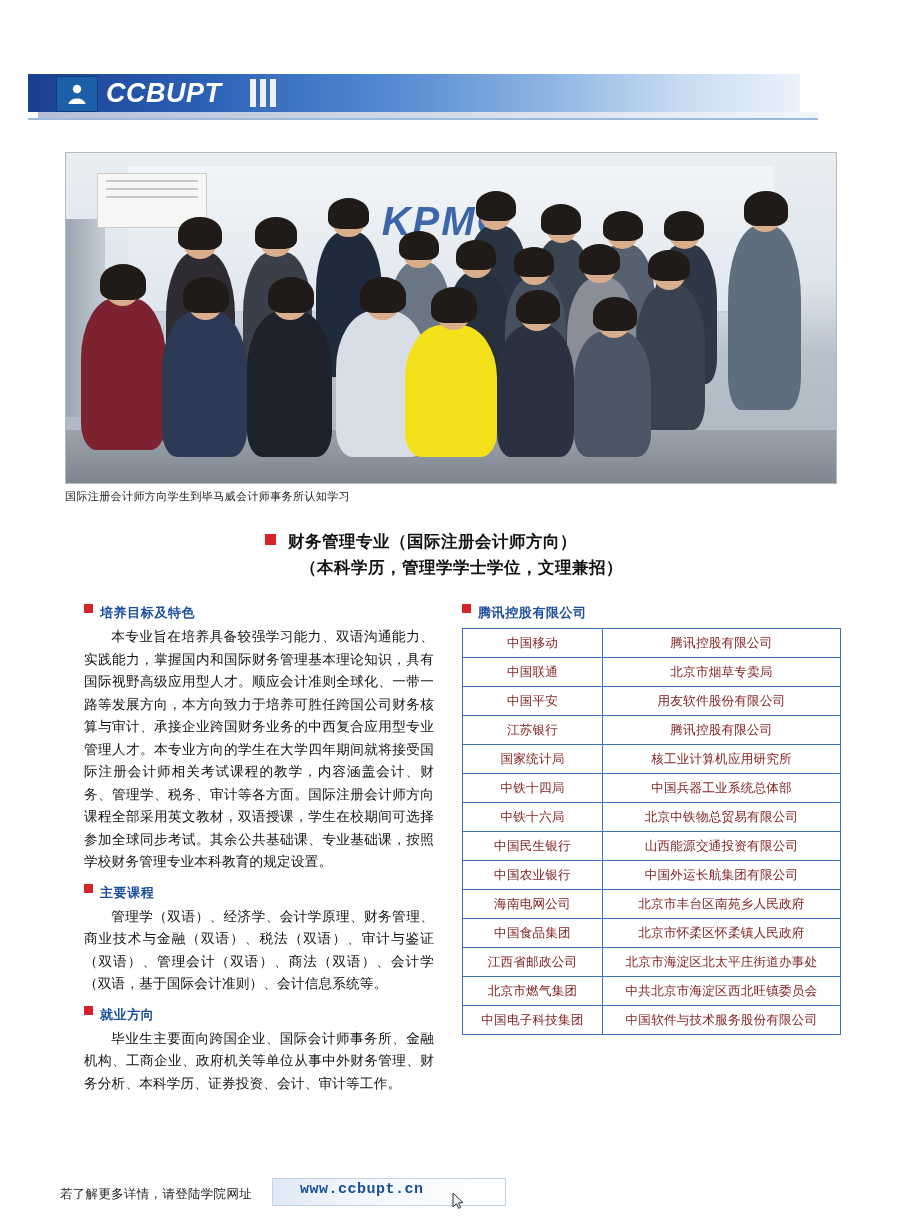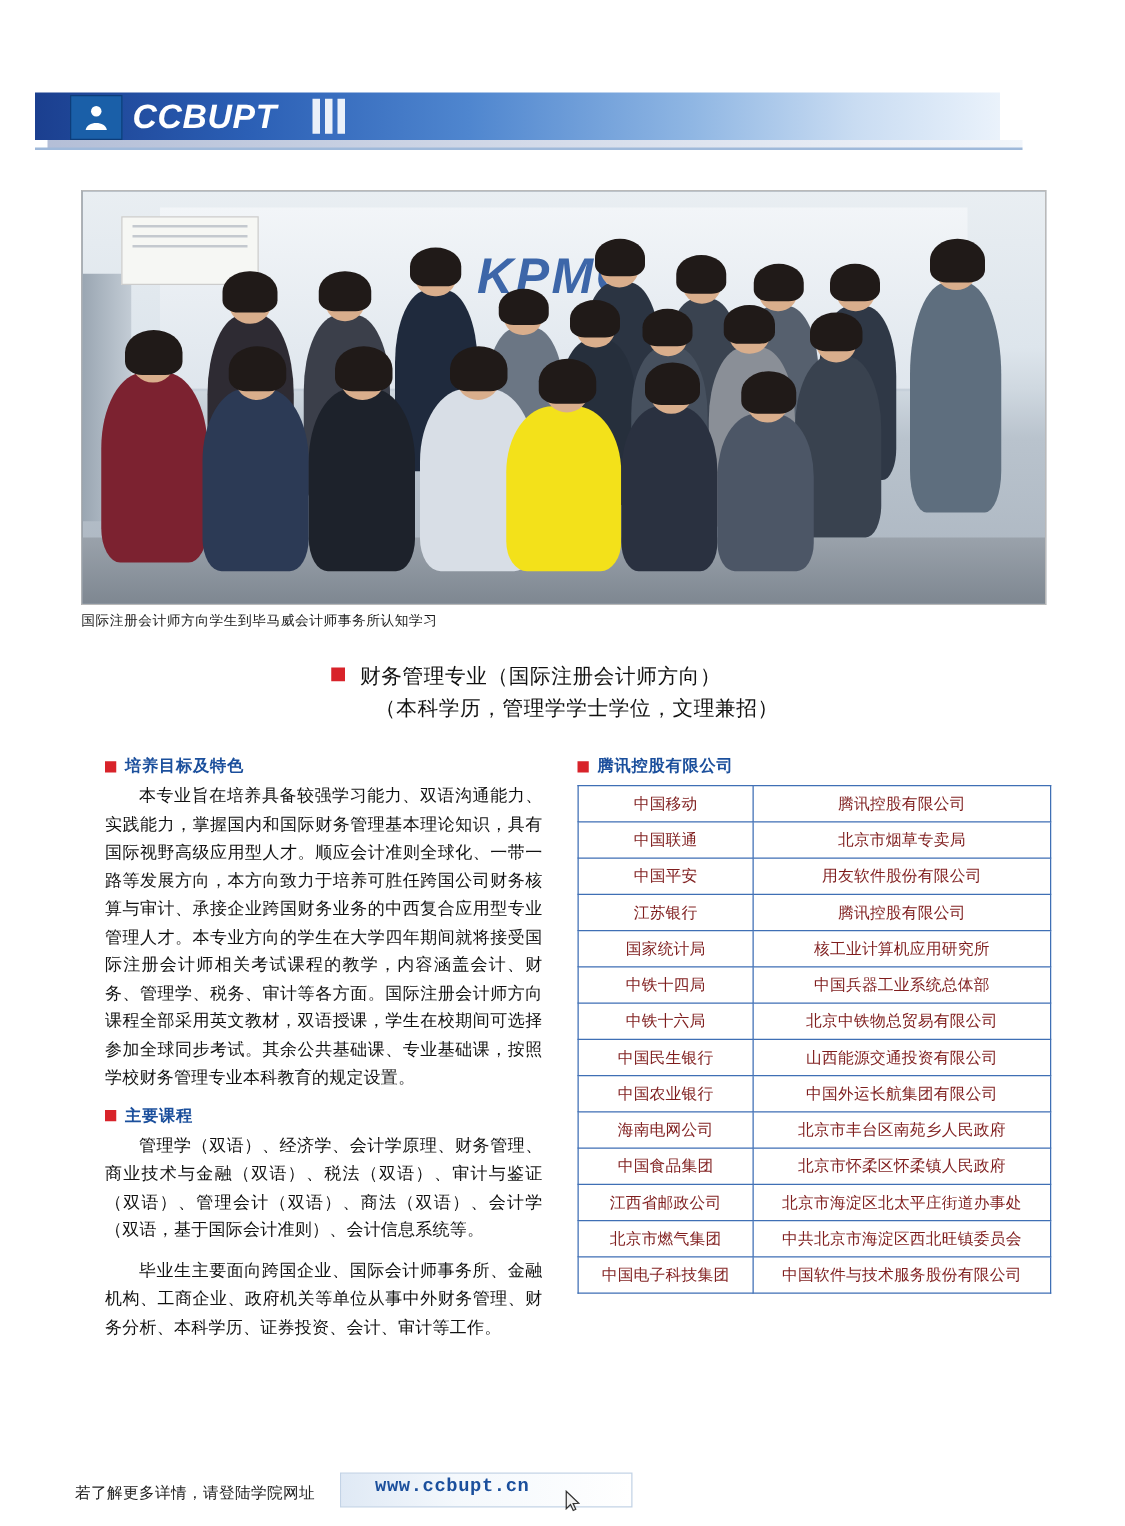--- a/index.html
+++ b/index.html
@@ -193,21 +193,21 @@
   .title-marker {
     position: absolute;
     left: 15px;
     top: 6px;
     width: 11px;
     height: 11px;
     background: #d8232a;
   }
   .title-line1, .title-line2 {
     font-family: "Liberation Sans", sans-serif;
-    font-weight: normal;
+    font-weight: bold;
     font-size: 16.5px;
     color: #111;
     line-height: 26px;
     padding-left: 38px;
     letter-spacing: .5px;
   }
   .title-line2 { padding-left: 50px; }
   
   .col-left {
     position: absolute;
@@ -216,21 +216,21 @@
     width: 350px;
   }
   .col-right {
     position: absolute;
     left: 462px;
     top: 604px;
     width: 372px;
   }
   .sec-head {
     display: flex;
-    align-items: center;
+    align-items: flex-start;
     gap: 7px;
     margin-bottom: 4px;
   }
   .sec-head .sq {
     width: 9px;
     height: 9px;
     background: #d8232a;
     flex: 0 0 auto;
   }
   .sec-head .txt {
@@ -446,20 +446,24 @@
       <span class="txt">培养目标及特色</span>
     </div>
     <p class="para">本专业旨在培养具备较强学习能力、双语沟通能力、实践能力，掌握国内和国际财务管理基本理论知识，具有国际视野高级应用型人才。顺应会计准则全球化、一带一路等发展方向，本方向致力于培养可胜任跨国公司财务核算与审计、承接企业跨国财务业务的中西复合应用型专业管理人才。本专业方向的学生在大学四年期间就将接受国际注册会计师相关考试课程的教学，内容涵盖会计、财务、管理学、税务、审计等各方面。国际注册会计师方向课程全部采用英文教材，双语授课，学生在校期间可选择参加全球同步考试。其余公共基础课、专业基础课，按照学校财务管理专业本科教育的规定设置。</p>
 
     <div class="sec-head">
       <span class="sq"></span>
       <span class="txt">主要课程</span>
     </div>
     <p class="para">管理学（双语）、经济学、会计学原理、财务管理、商业技术与金融（双语）、税法（双语）、审计与鉴证（双语）、管理会计（双语）、商法（双语）、会计学（双语，基于国际会计准则）、会计信息系统等。</p>
 
+    <div class="sec-head">
+      <span class="sq"></span>
+      <span class="txt">就业方向</span>
+    </div>
     <p class="para">毕业生主要面向跨国企业、国际会计师事务所、金融机构、工商企业、政府机关等单位从事中外财务管理、财务分析、本科学历、证券投资、会计、审计等工作。</p>
   </div>
 
   <div class="col-right">
     <div class="sec-head">
       <span class="sq"></span>
       <span class="txt">腾讯控股有限公司</span>
     </div>
     <table class="emp">
       <tbody id="employers-body">

